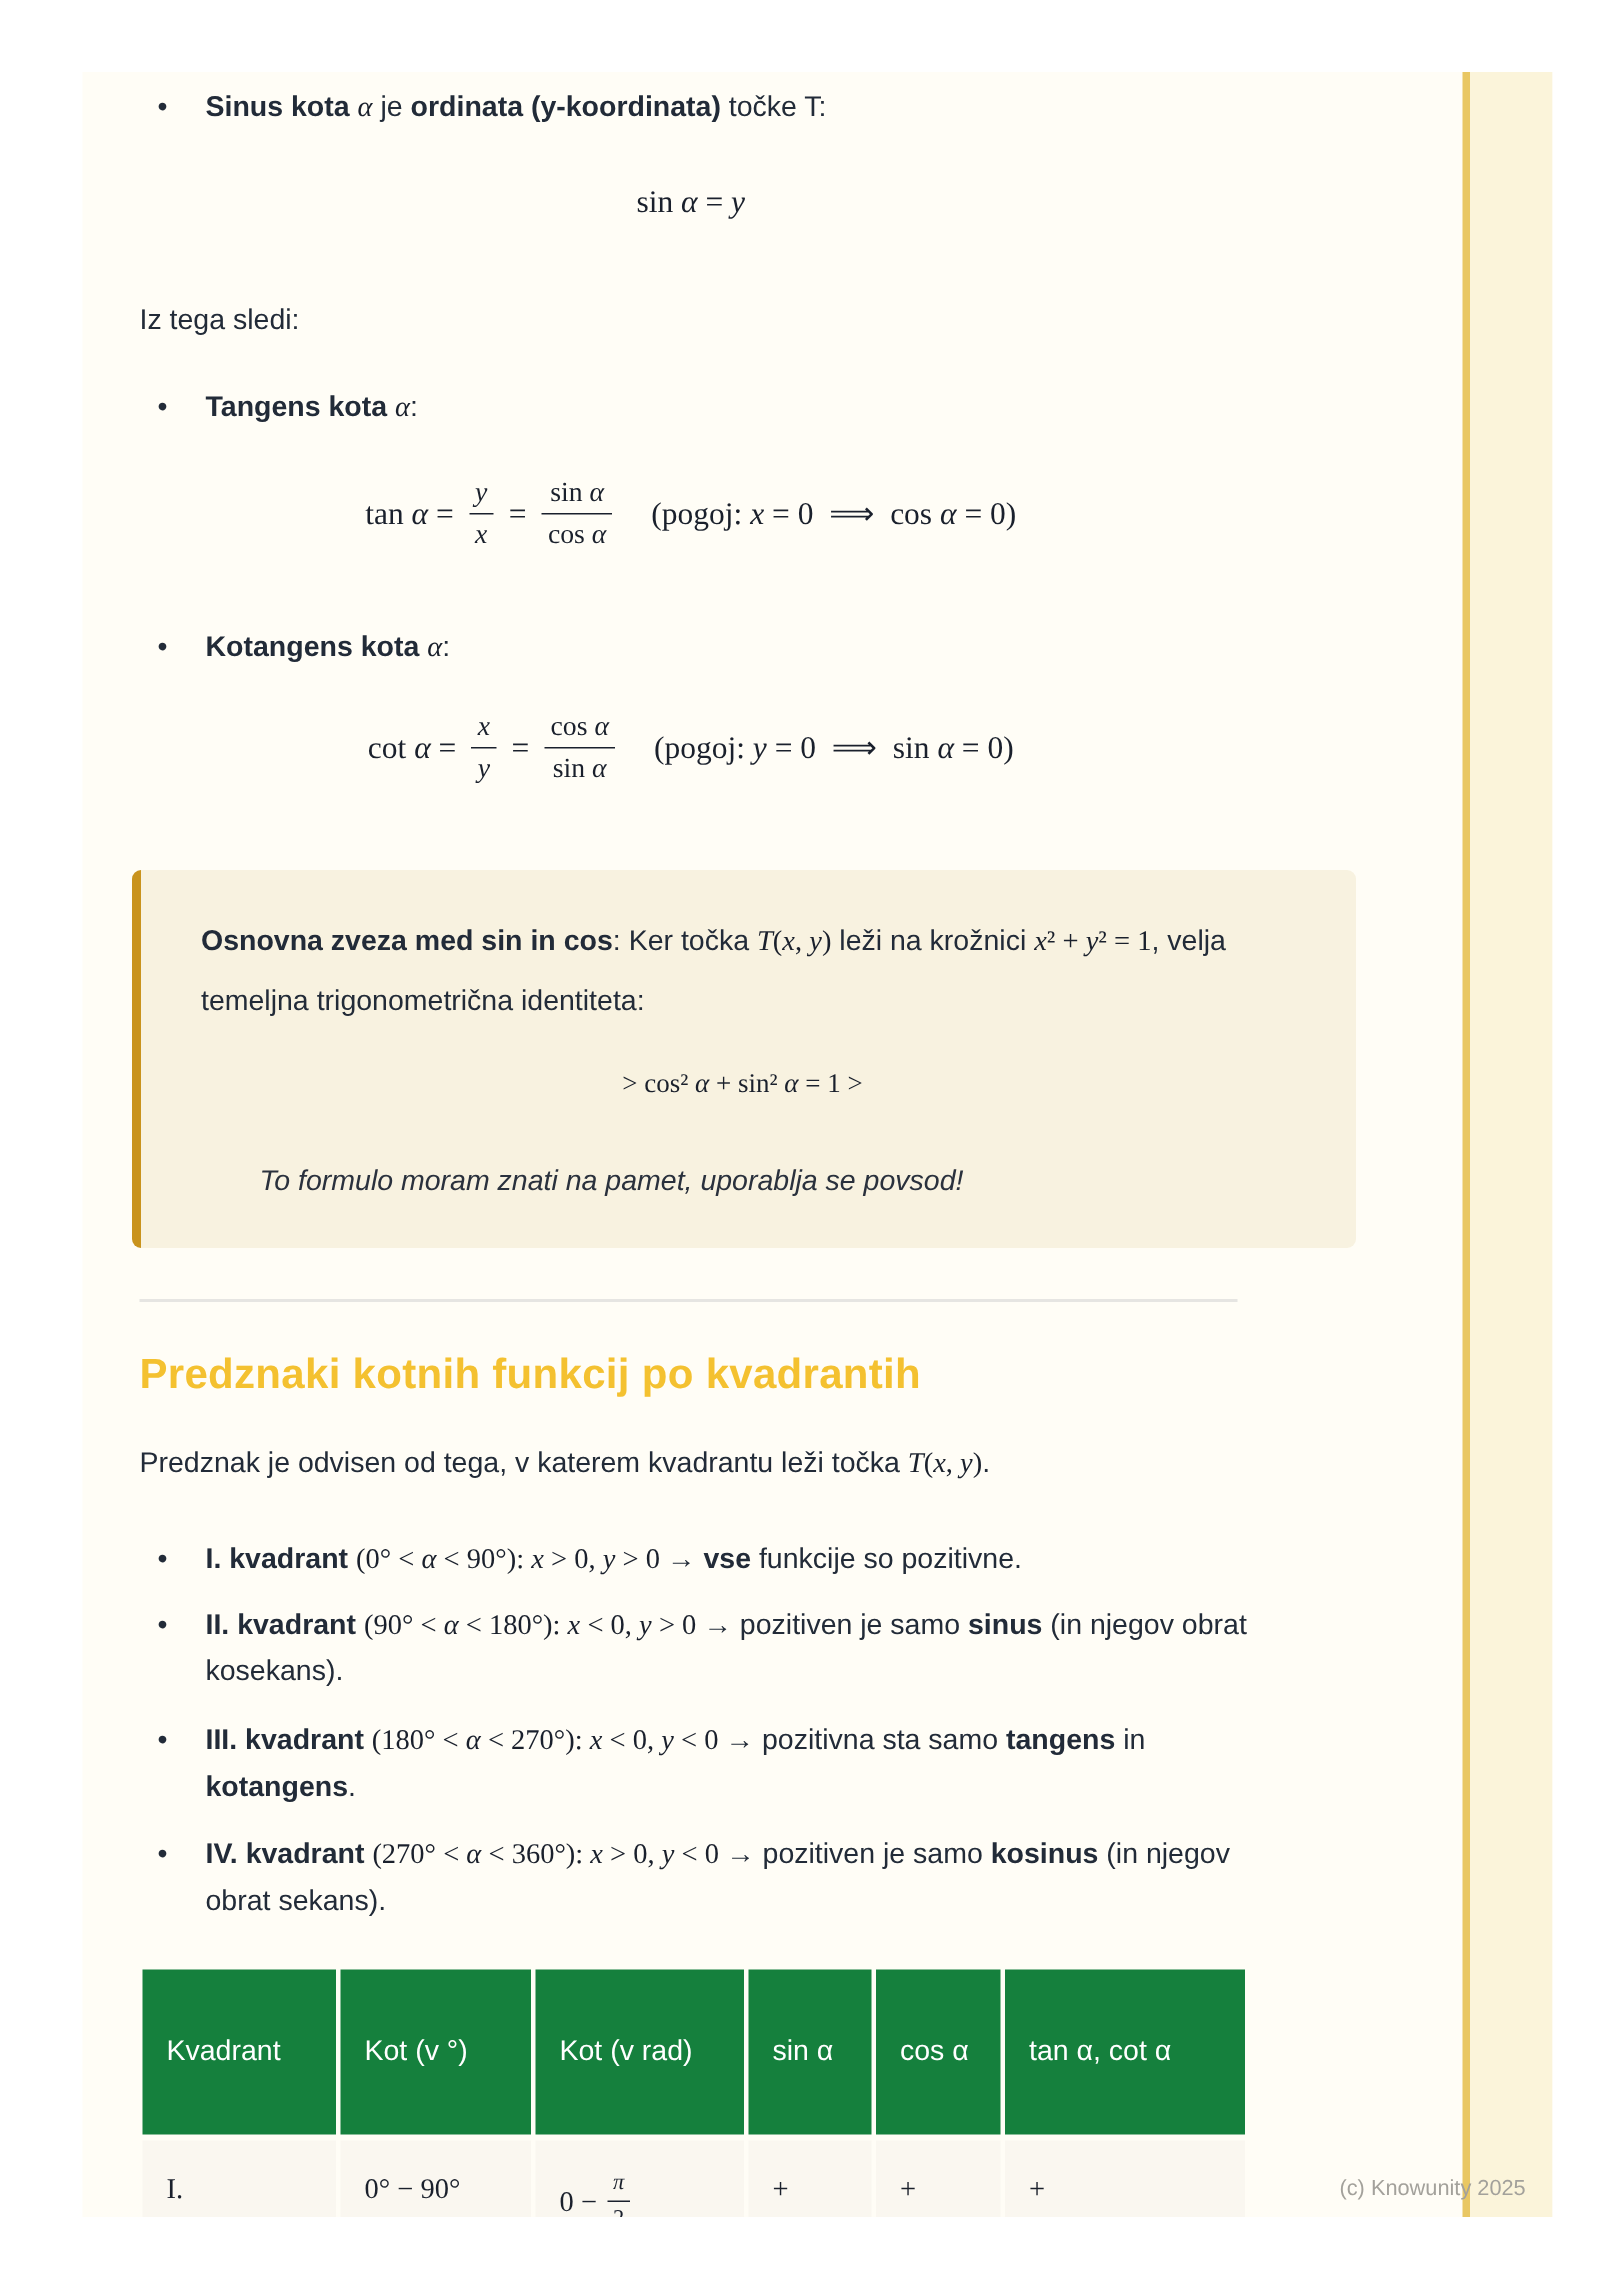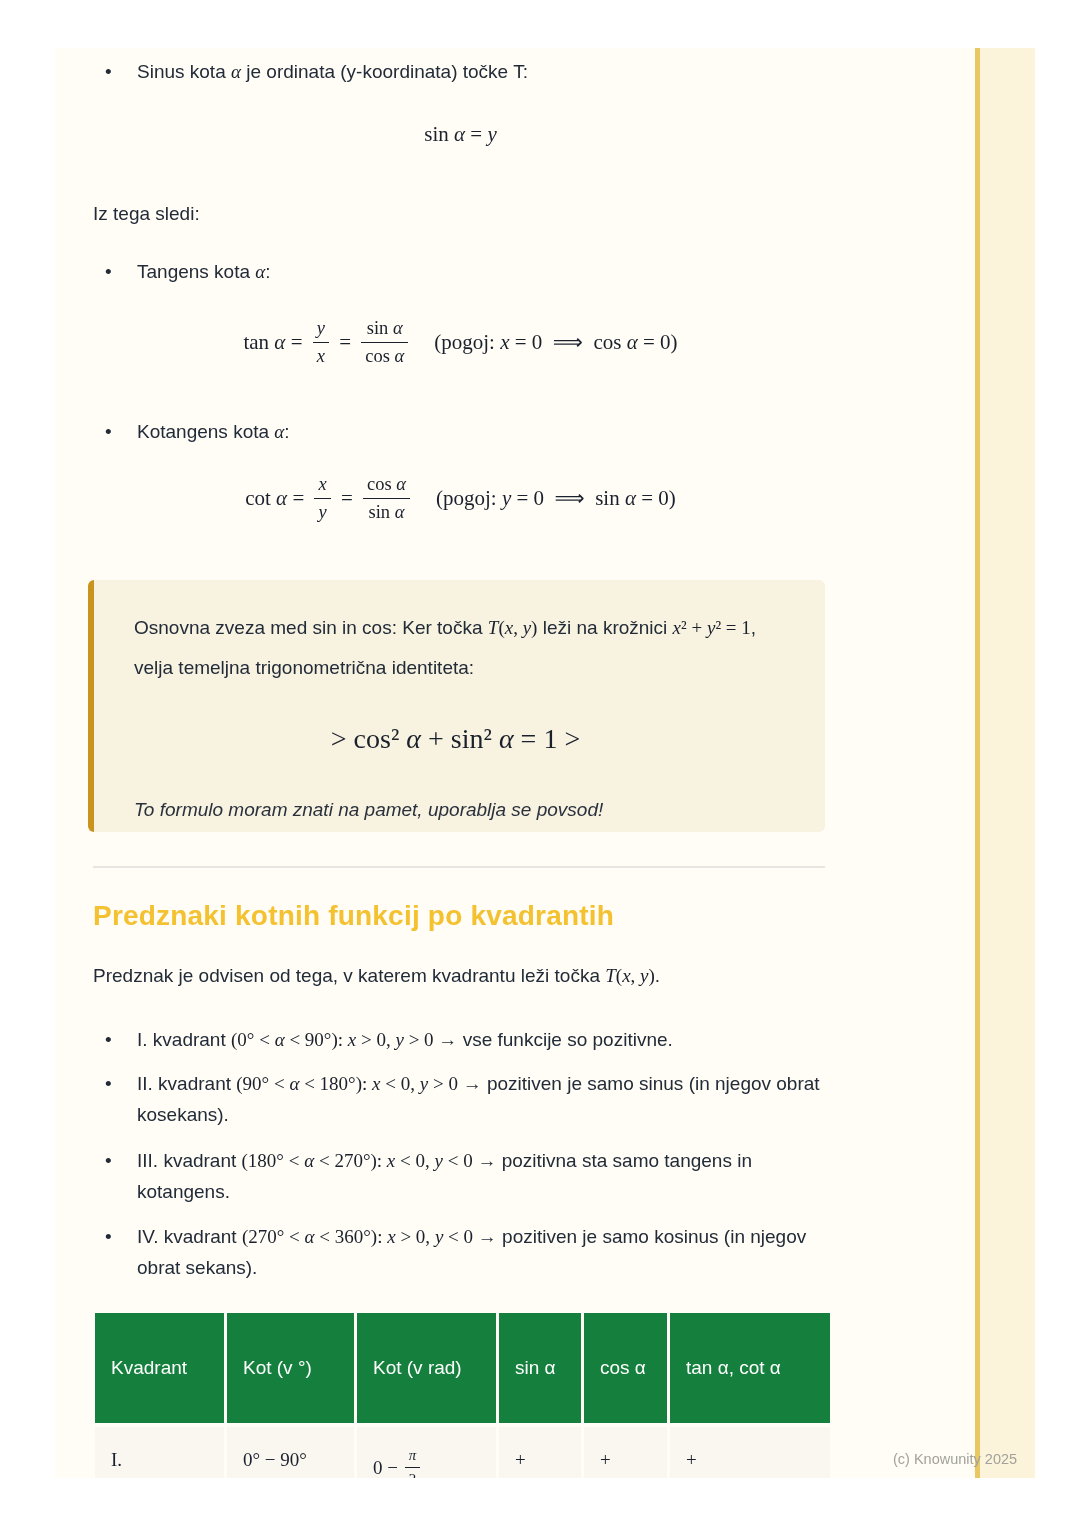--- a/index.html
+++ b/index.html
@@ -13,36 +13,36 @@
     background:#fffdf6;overflow:hidden;
   }
   .accent-line{position:absolute;left:920px;top:0;width:5px;height:100%;background:#e9c763;}
   .accent-strip{position:absolute;left:925px;top:0;width:55px;height:100%;background:#fbf4da;}
   .blk{position:absolute;left:38px;width:735px;}
   .bullet-line{display:flex;font-size:19px;line-height:31px;}
   .bullet-line .marker{width:32px;flex:0 0 32px;text-align:left;padding-left:12px;color:#222b38;}
   .bullet-line .btext{flex:1;}
   .plain{font-size:19px;line-height:31px;}
   .formula{text-align:center;font-size:21px;color:#1a202c;font-family:"Liberation Serif",serif;}
-  .s-b{font-weight:400;}
+  .s-b{font-weight:700;}
   .s-n{}
   .s-r{font-family:"Liberation Serif",serif;color:#1a202c;}
   .s-v{font-family:"Liberation Serif",serif;font-style:italic;color:#1a202c;}
   .frac{display:inline-block;text-align:center;vertical-align:middle;margin:0 5px;font-size:0.88em;position:relative;top:-2px;}
   .frac .num{display:block;border-bottom:1.5px solid #1a202c;padding:0 4px 3px;}
   .frac .den{display:block;padding:3px 4px 0;}
   .frac-sm{font-size:15px;margin:0 2px;}
   .callout{
-    position:absolute;left:33px;width:737px;height:252px;box-sizing:border-box;
+    position:absolute;left:33px;width:816px;height:252px;box-sizing:border-box;
     background:#f8f2e0;border-left:6px solid #c9931d;border-radius:6px;
     padding:28px 48px 0 40px;
   }
   .callout .intro{font-size:19px;line-height:40px;}
-  .callout .cformula{margin-top:35px;text-align:center;font-size:28px;}
-  .callout .note{margin-top:44px;font-style:italic;font-size:19px;color:#2a313d;}
+  .callout .cformula{margin-top:24px;text-align:center;font-size:18px;}
+  .callout .note{margin-top:44px;font-style:italic;font-size:19px;color:#2a313d;margin-left:39px;}
   .divider{position:absolute;left:38px;width:732px;height:2px;background:#e6e5e2;}
   .h2{
     position:absolute;left:38px;width:735px;
     font-size:28px;font-weight:700;color:#f4c130;letter-spacing:0.2px;
   }
   .qlist .bullet-line{position:absolute;left:38px;width:745px;}
   .ktable{
     position:absolute;left:40px;top:1265px;width:735px;
     display:grid;grid-template-columns:129px 127px 139px 82px 83px 160px;
     column-gap:3px;row-gap:4px;font-size:19px;

